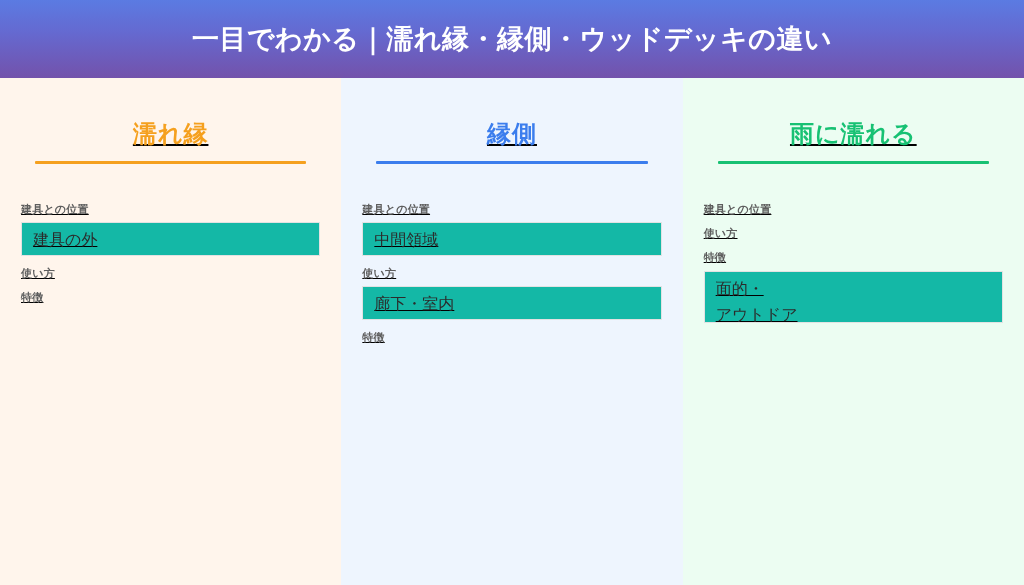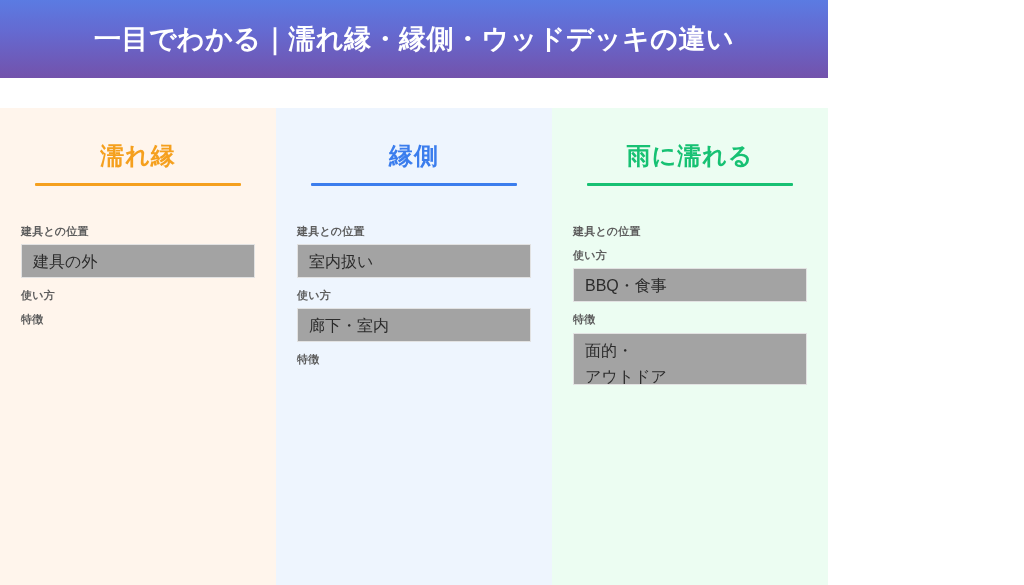--- a/index.html
+++ b/index.html
@@ -11,25 +11,24 @@
     overflow: hidden;
   }
 
   body {
     font-family: "Liberation Sans", "DejaVu Sans", sans-serif;
     background: #ffffff;
   }
 
   #page {
     position: relative;
-    width: 828px;
+    width: 1024px;
     height: 585px;
     display: flex;
     flex-direction: column;
-    gap: 30px;
   }
 
   
   .header {
     flex: 0 0 78px;
     height: 78px;
     width: 100%;
     background: linear-gradient(180deg, #5b7be2 0%, #6569d0 42%, #7352ab 100%);
     display: flex;
     align-items: center;
@@ -51,21 +50,22 @@
     flex: 1 1 auto;
     display: flex;
     width: 100%;
     min-height: 0;
   }
 
   .column {
     flex: 1 1 0;
     min-width: 0;
     position: relative;
-    padding: 4px 21px;
+    padding: 12px 21px;
+    text-decoration: underline;
   }
 
   .column.col-0 { background: #fff5ec; }
   .column.col-1 { background: #eef5fe; }
   .column.col-2 { background: #ecfdf2; }
 
   .col-heading {
     text-align: center;
     font-size: 24px;
     font-weight: 700;
@@ -100,21 +100,21 @@
   .field-label {
     font-size: 11px;
     font-weight: 700;
     color: #5d5d5d;
     line-height: 1.2;
     margin-bottom: 6px;
     letter-spacing: 0.2px;
   }
 
   .field-box {
-    background: #a3a3a3;
+    background: #14b8a6;
     border: 1px solid #e2e2e2;
     height: 34px;
     padding: 0 0 0 11px;
     display: block;
     overflow: visible;
   }
 
   .field-box.tall {
     height: 52px;
   }
@@ -162,21 +162,21 @@
       </div>
     </div>
 
     <div class="column col-1">
       <div class="col-heading">縁側</div>
       <div class="col-rule"></div>
       <div class="fields">
         <div class="field">
           <div class="field-label">建具との位置</div>
           <div class="field-box">
-            <span class="field-value">室内扱い</span>
+            <span class="field-value">中間領域</span>
           </div>
         </div>
         <div class="field">
           <div class="field-label">使い方</div>
           <div class="field-box">
             <span class="field-value">廊下・室内</span>
           </div>
         </div>
         <div class="field">
           <div class="field-label">特徴</div>
@@ -186,23 +186,20 @@
 
     <div class="column col-2">
       <div class="col-heading">雨に濡れる</div>
       <div class="col-rule"></div>
       <div class="fields">
         <div class="field">
           <div class="field-label">建具との位置</div>
         </div>
         <div class="field">
           <div class="field-label">使い方</div>
-          <div class="field-box">
-            <span class="field-value">BBQ・食事</span>
-          </div>
         </div>
         <div class="field">
           <div class="field-label">特徴</div>
           <div class="field-box tall">
             <span class="field-value">面的・
 アウトドア</span>
           </div>
         </div>
       </div>
     </div>

